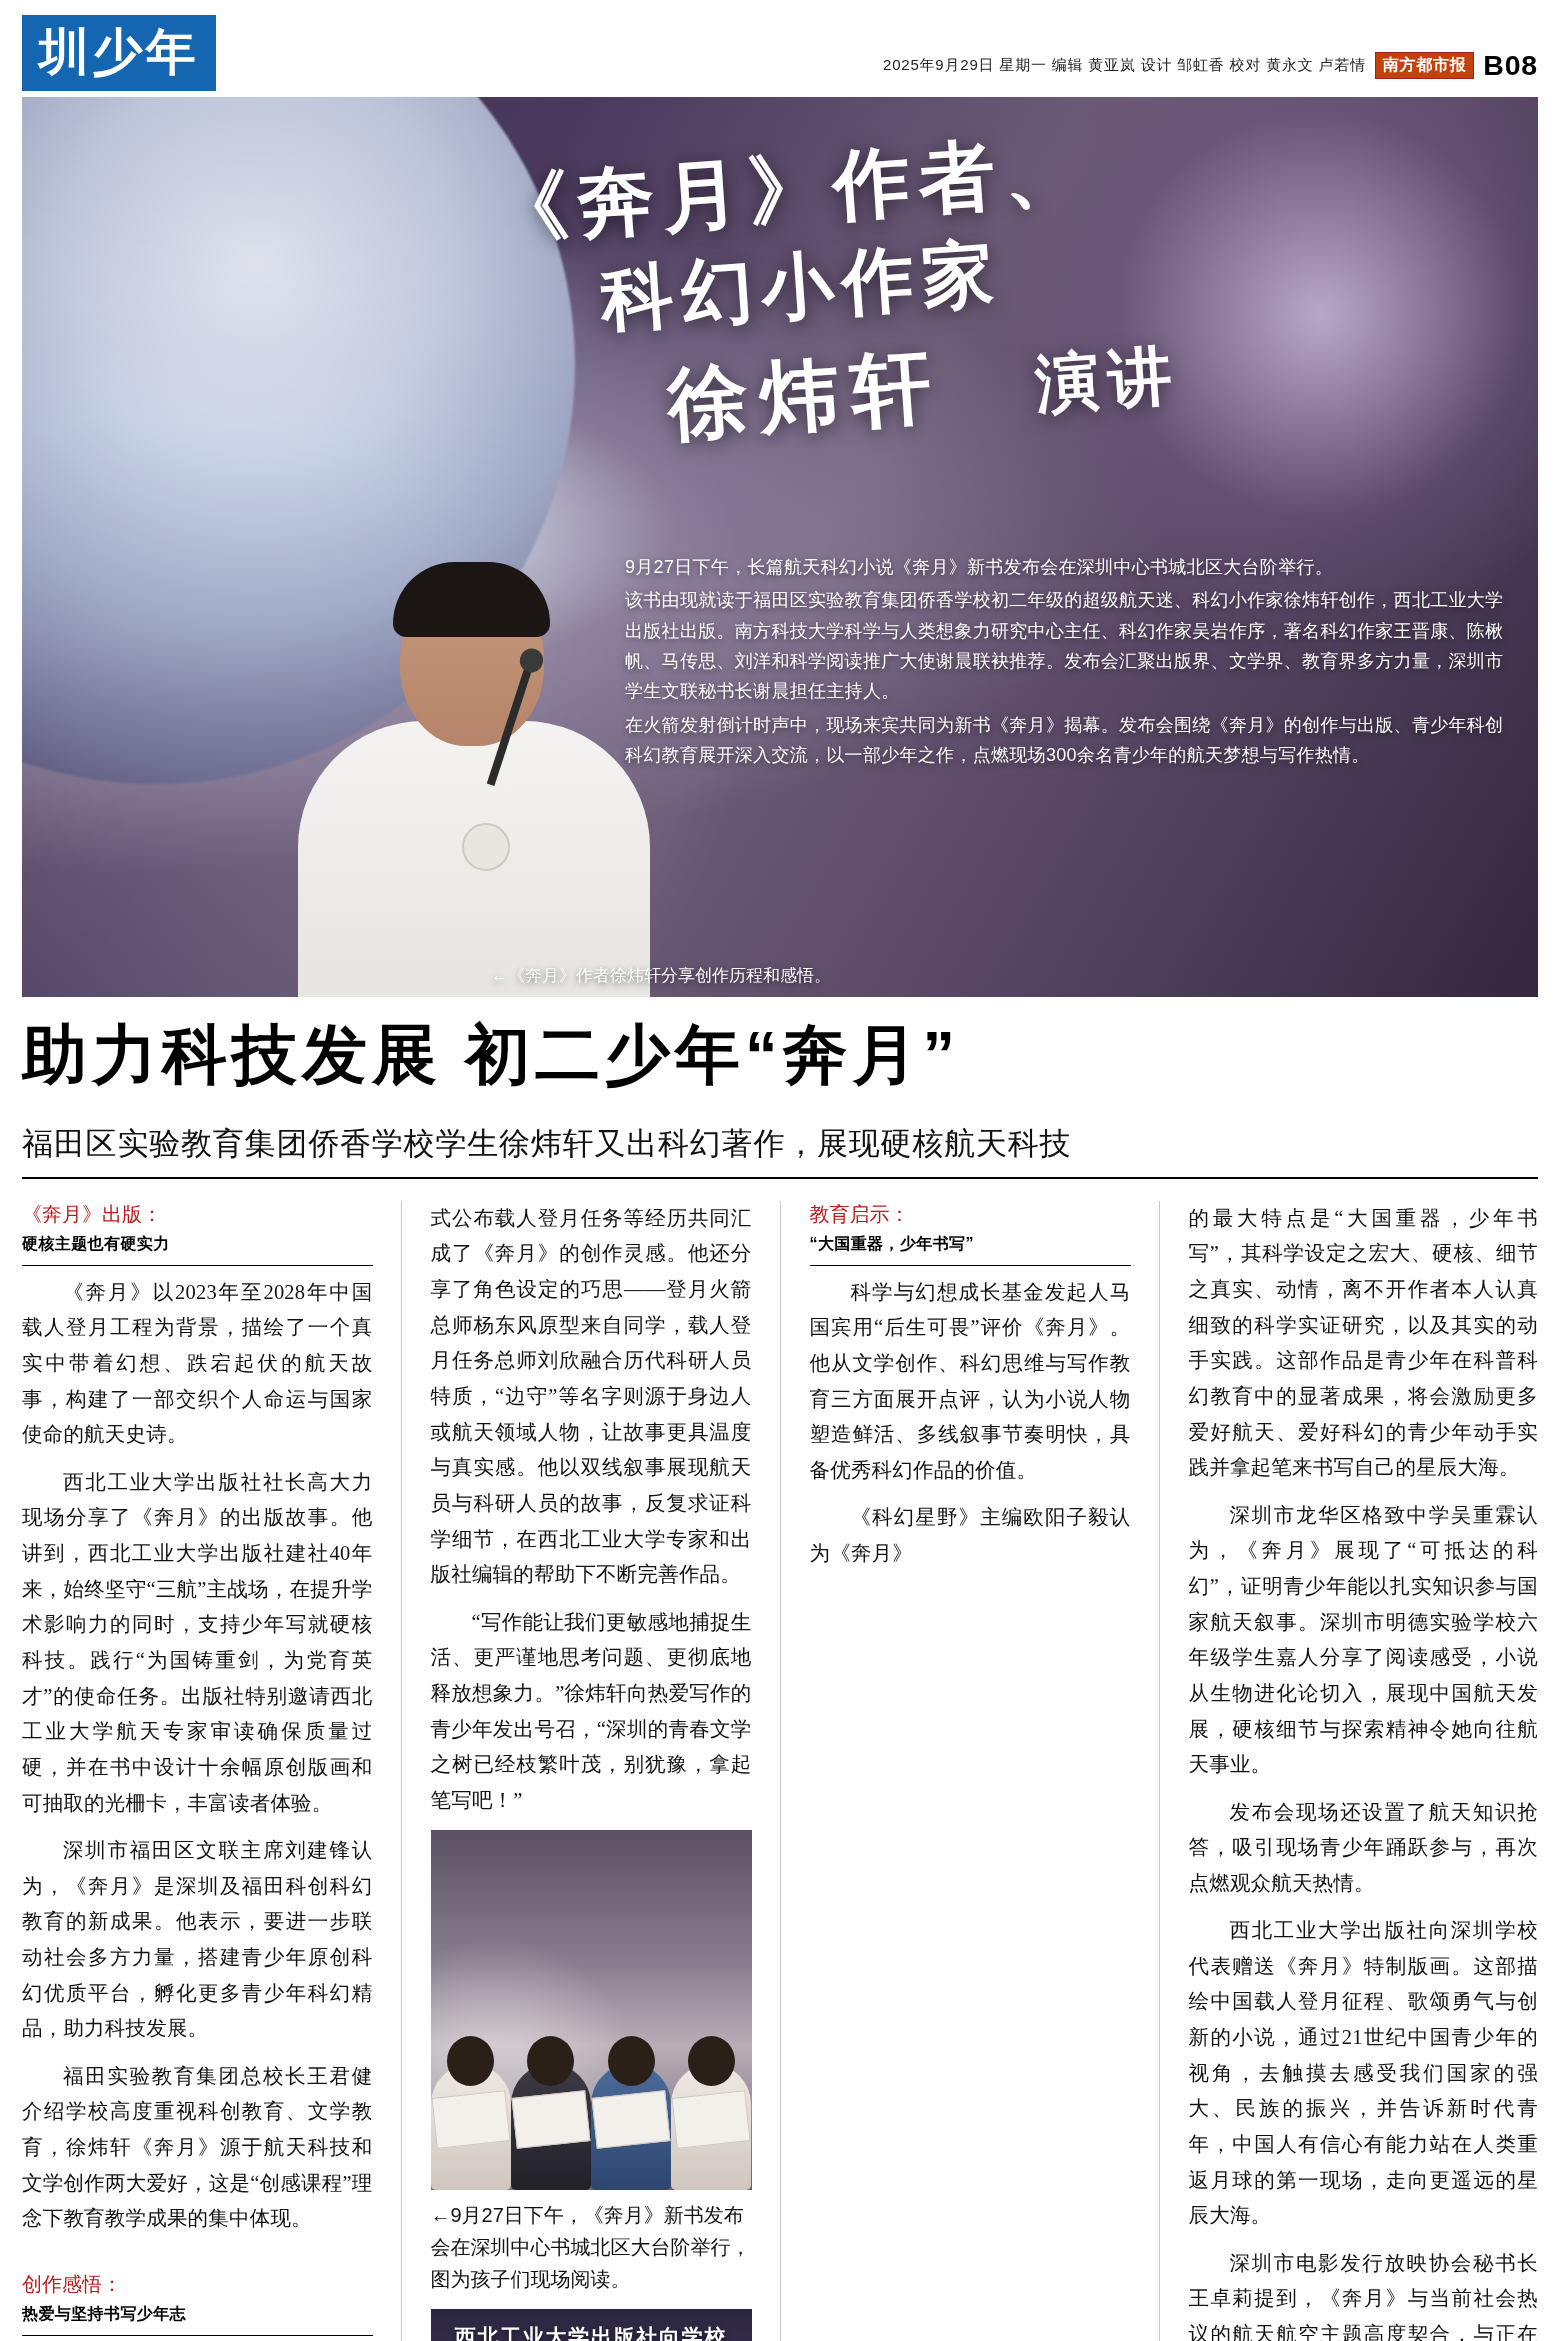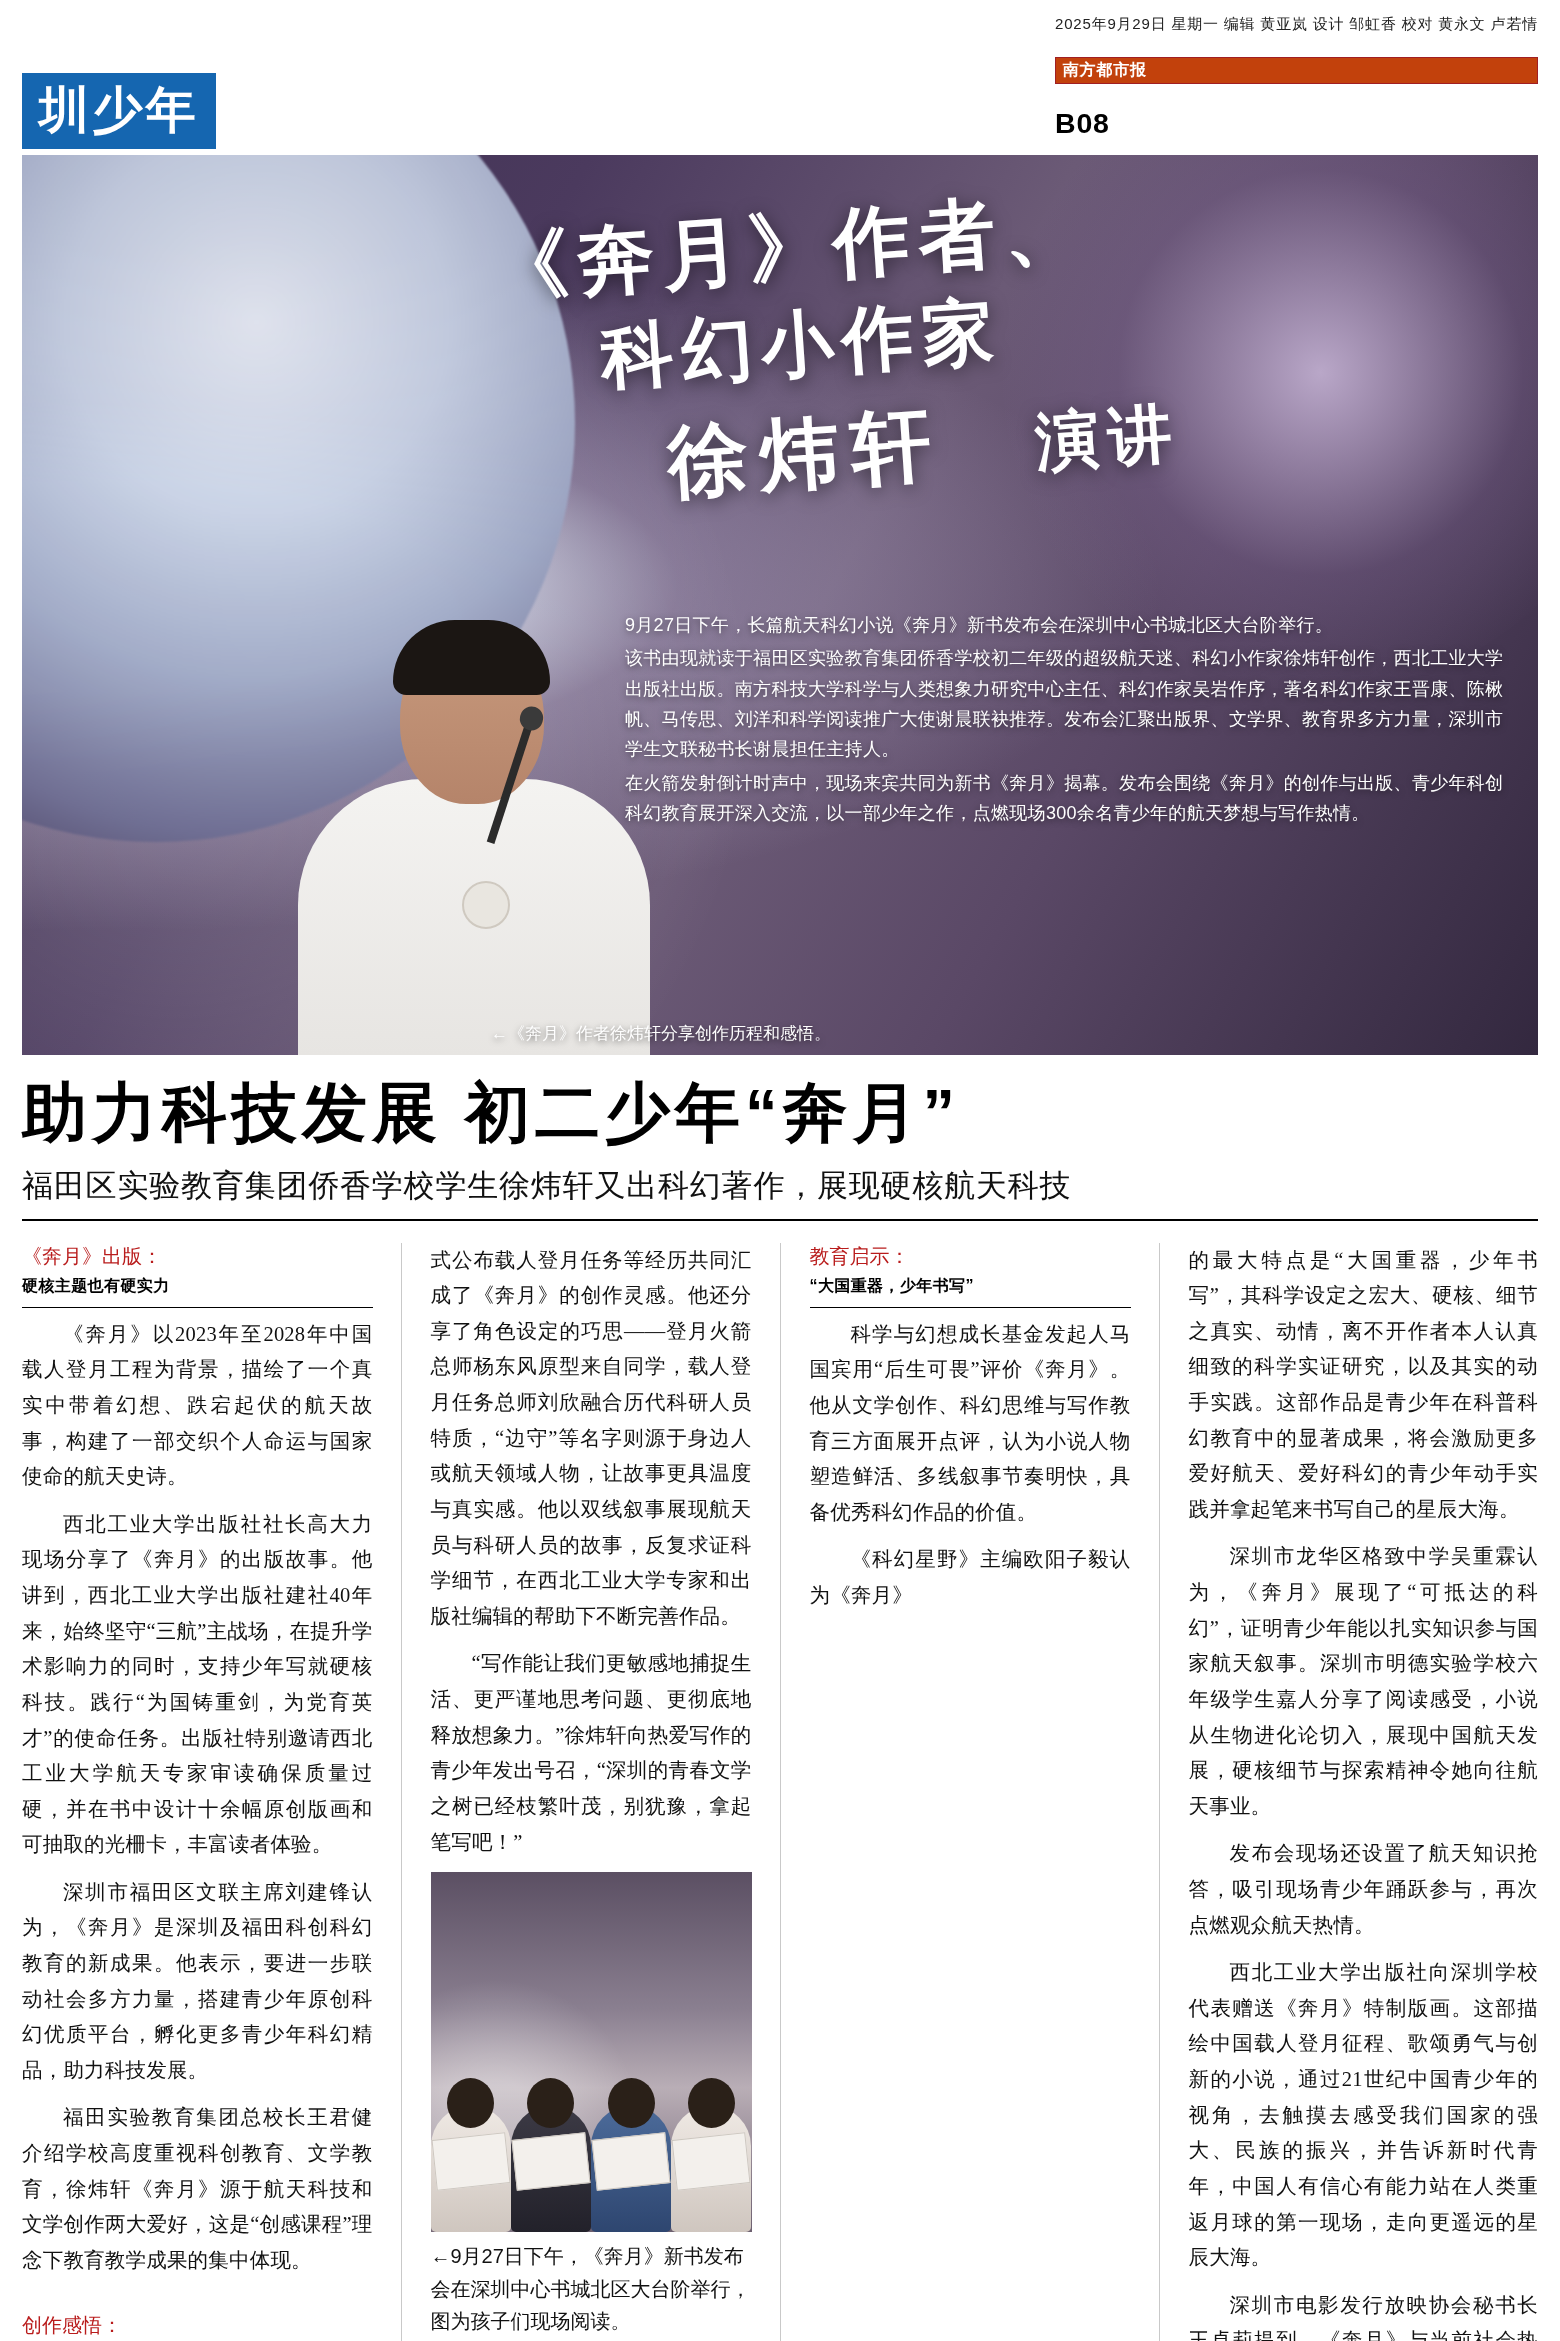--- a/index.html
+++ b/index.html
@@ -30,23 +30,23 @@
     font-family:"Liberation Sans","DejaVu Sans",sans-serif;
     font-weight:bold;
     font-size:50px;
     letter-spacing:3.4px;
     line-height:1;
     padding:10px 15px 11.7px 15px;
     border:2.5px solid #1566b0;
   }
   .mast-right{
     display:flex;
-    gap:23px;
+    align-items:center;
+    gap:9px;
     padding-bottom:8.4px;
-    flex-direction:column;
   }
   .mast-meta{
     font-family:"Liberation Sans","DejaVu Sans",sans-serif;
     font-size:15px;
     color:#222;
     letter-spacing:0.8px;
     white-space:nowrap;
   }
   .mast-logo{
     background:#c2410c;
@@ -160,21 +160,21 @@
     font-size:65px;
     letter-spacing:5px;
     line-height:1.12;
     color:#000;
     margin:0;
   }
   .subhead{
     font-family:Liberation Sans, sans-serif;
     font-size:31px;
     letter-spacing:0.8px;
-    margin-top:15px;
+    margin-top:31px;
     color:#111;
     padding-bottom:11.7px;
     border-bottom:2.5px solid #000;
   }
 
   
   .cols{
     display:grid;
     grid-template-columns:1fr 1fr 1fr 1fr;
     column-gap:28.5px;

